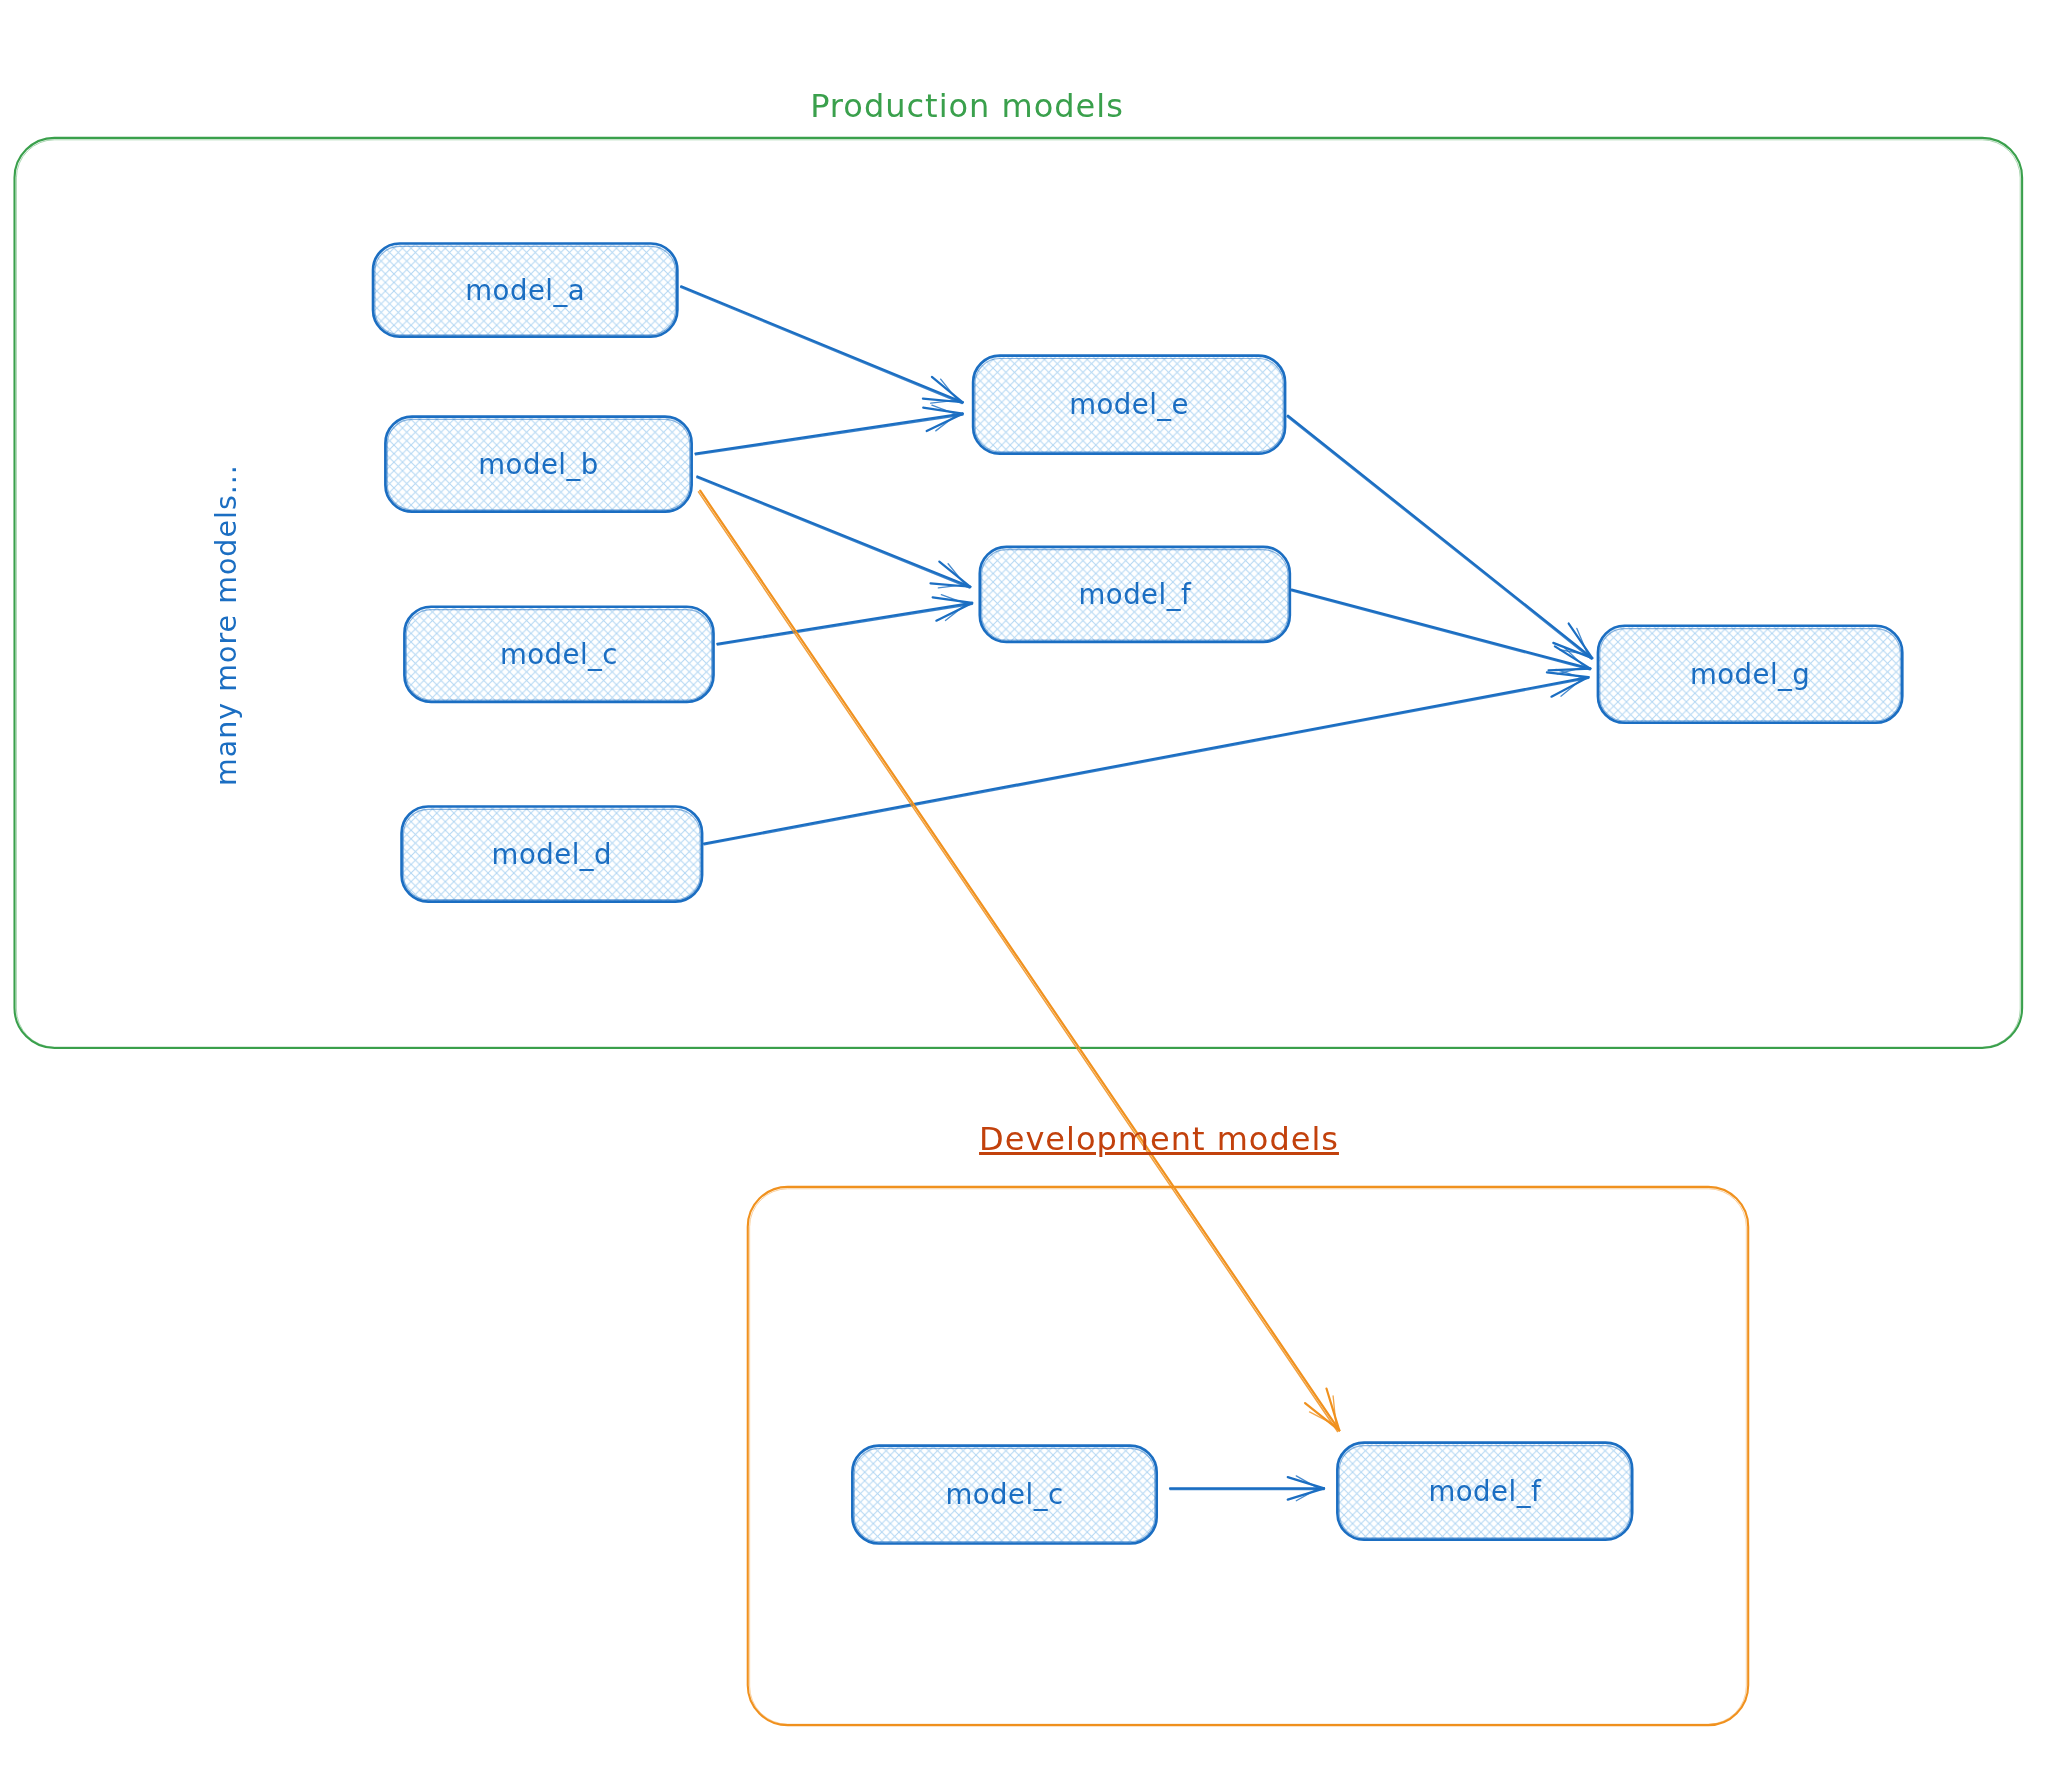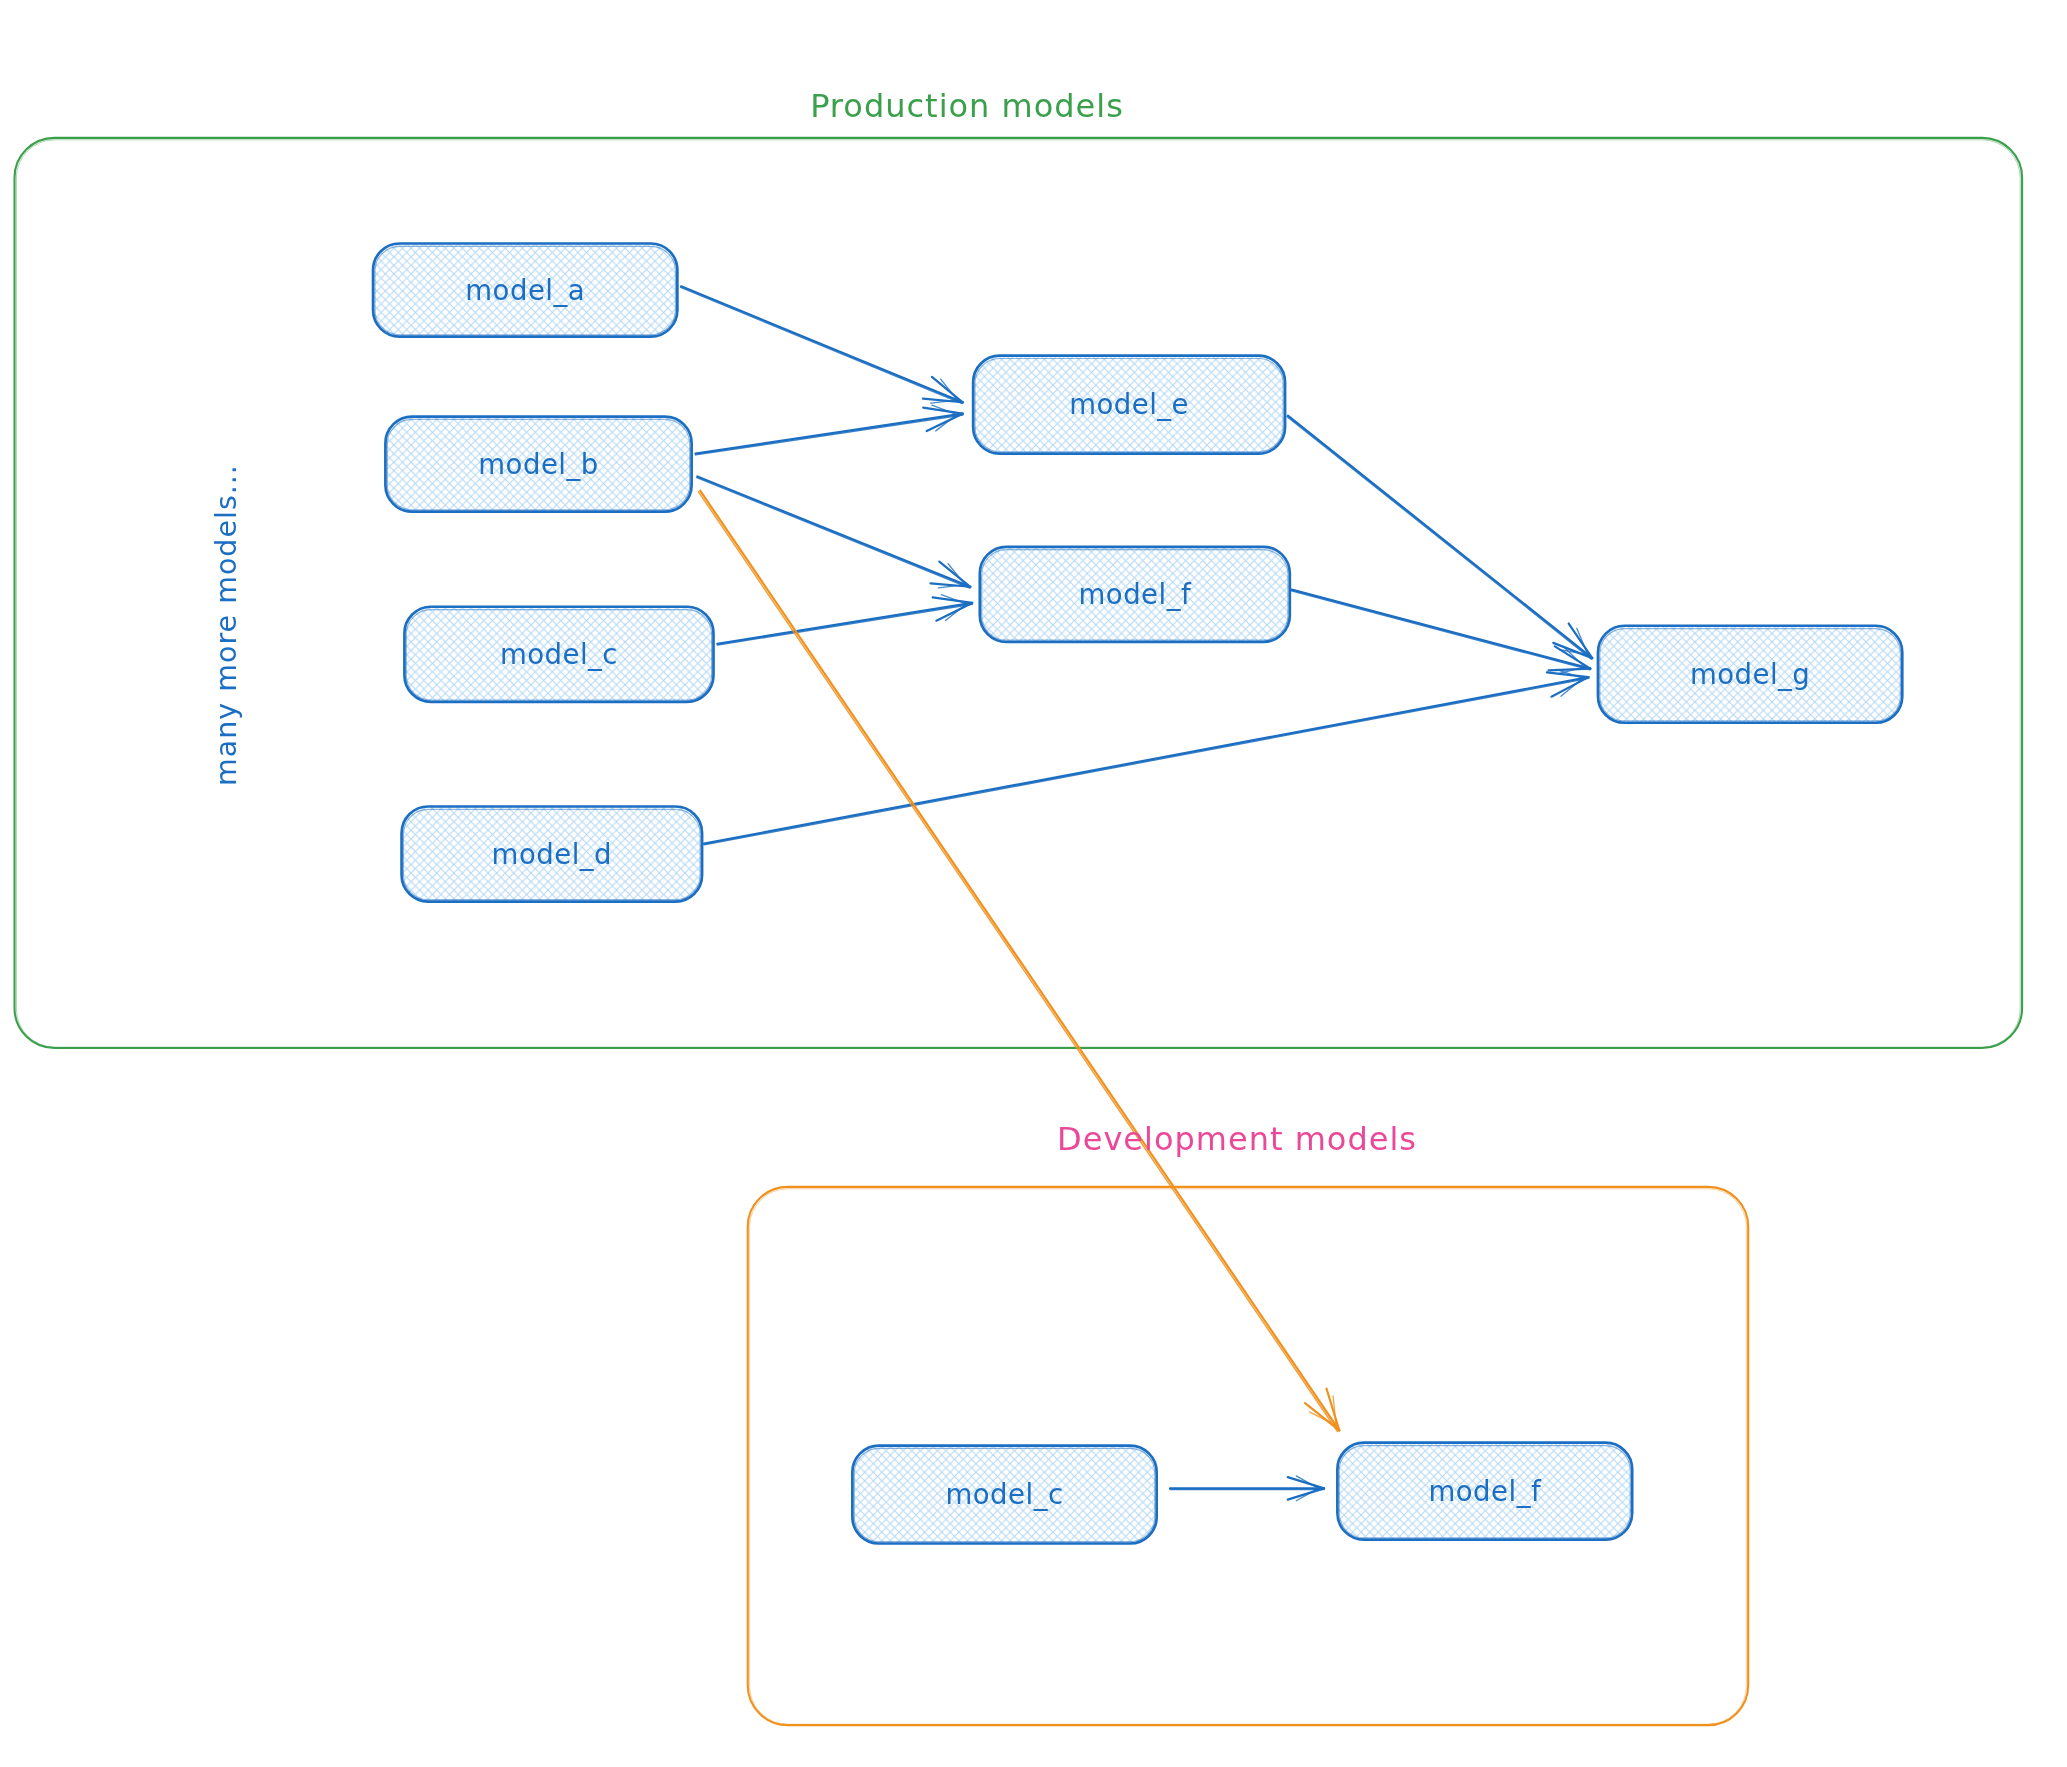--- a/index.html
+++ b/index.html
@@ -168,18 +168,18 @@
         <g>
           <rect x="1406" y="1517" width="310" height="102" rx="28" ry="28" fill="url(#hatch)" stroke="#1b6ec2" stroke-width="2.8"></rect>
           <rect x="1408" y="1520" width="306" height="97" rx="26" ry="26" fill="none" stroke="#1b6ec2" stroke-width="1.2" opacity="0.5"></rect>
           <text x="1561" y="1568" text-anchor="middle" dominant-baseline="central" fill="#1b6ec2" font-size="29" letter-spacing="0.5">model_f</text>
         </g>
       </g>
   </svg>
 
   <div class="floating-label" id="title-production" style="left: 967px; top: 86px; color: rgb(58, 160, 76); margin-top: 20px;">Production models</div>
 
-  <div class="floating-label" id="title-development" style="left: 1237px; top: 1139px; color: #ec4899;">Development models</div>
+  <div class="floating-label" id="title-development" style="left: 1159px; top: 1139px; color: #c2410c; text-decoration: underline;">Development models</div>
 
   <div class="side-label" id="many-more-label" style="left: 226px; top: 625px; color: rgb(27, 110, 194);">many more models...</div>
 
 </div>
 
 
 </body></html>

